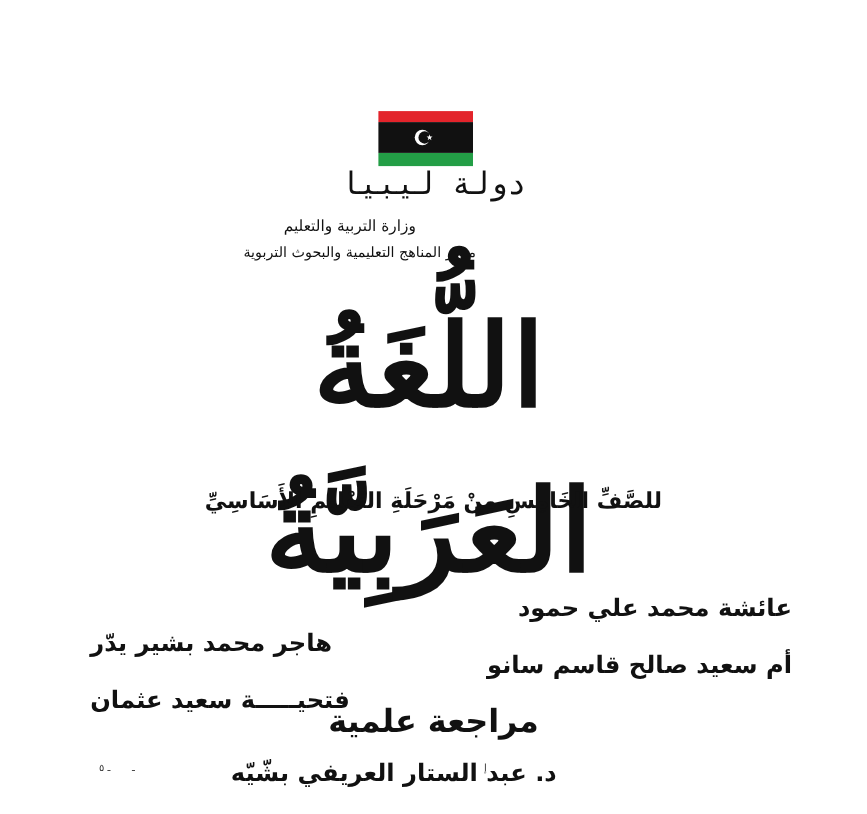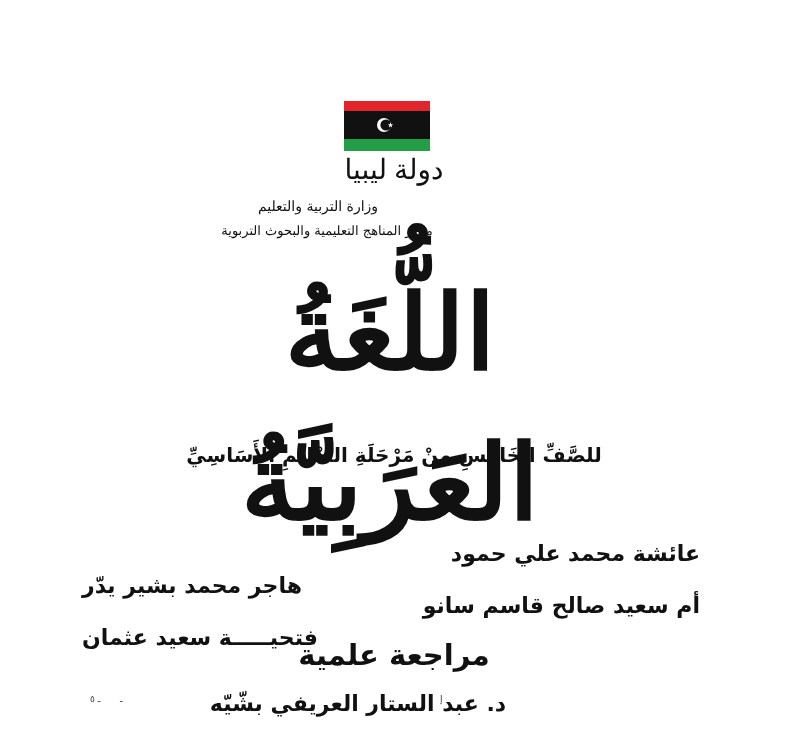--- a/index.html
+++ b/index.html
@@ -25,21 +25,21 @@
     .flag .band-red { height: 10px; }
     .flag .band-black { height: 28px; position: relative; }
     .flag .band-green { height: 12px; }
     .flag .crescent {
       position: absolute; left: 32px; top: 5px; width: 18px; height: 18px;
     }
 
     
     .state-name {
       left: 0; width: 788px; top: 152px; text-align: center;
-      font-family: Liberation Serif, serif;
+      font-family: Liberation Mono, monospace;
       font-size: 28px; line-height: 36px; font-weight: normal;
       letter-spacing: 1px;
     }
     .ministry {
       left: 0; width: 636px; top: 197px; text-align: center;
       font-family: "DejaVu Serif", serif;
       font-size: 14px; line-height: 18px;
     }
     .center-name {
       left: 0; width: 654px; top: 222px; text-align: center;
@@ -63,21 +63,21 @@
       font-weight: bold;
       font-size: 20px; line-height: 30px;
     }
 
     .author {
       font-family: "DejaVu Sans", sans-serif;
       font-weight: bold;
       font-size: 22px; line-height: 32px;
       white-space: nowrap;
     }
-    .author.right { right: 88px; text-align: center; }
+    .author.right { right: 68px; text-align: center; }
     .author.left { left: 82px; text-align: left; margin-top: 32px; }
     .row1 { top: 538px; }
     .row2 { top: 590px; }
 
     .review-label {
       left: 0; width: 788px; top: 640px; text-align: center;
       font-family: "DejaVu Sans", sans-serif; font-weight: bold;
       font-size: 29px; line-height: 30px;
     }
     .reviewer {

